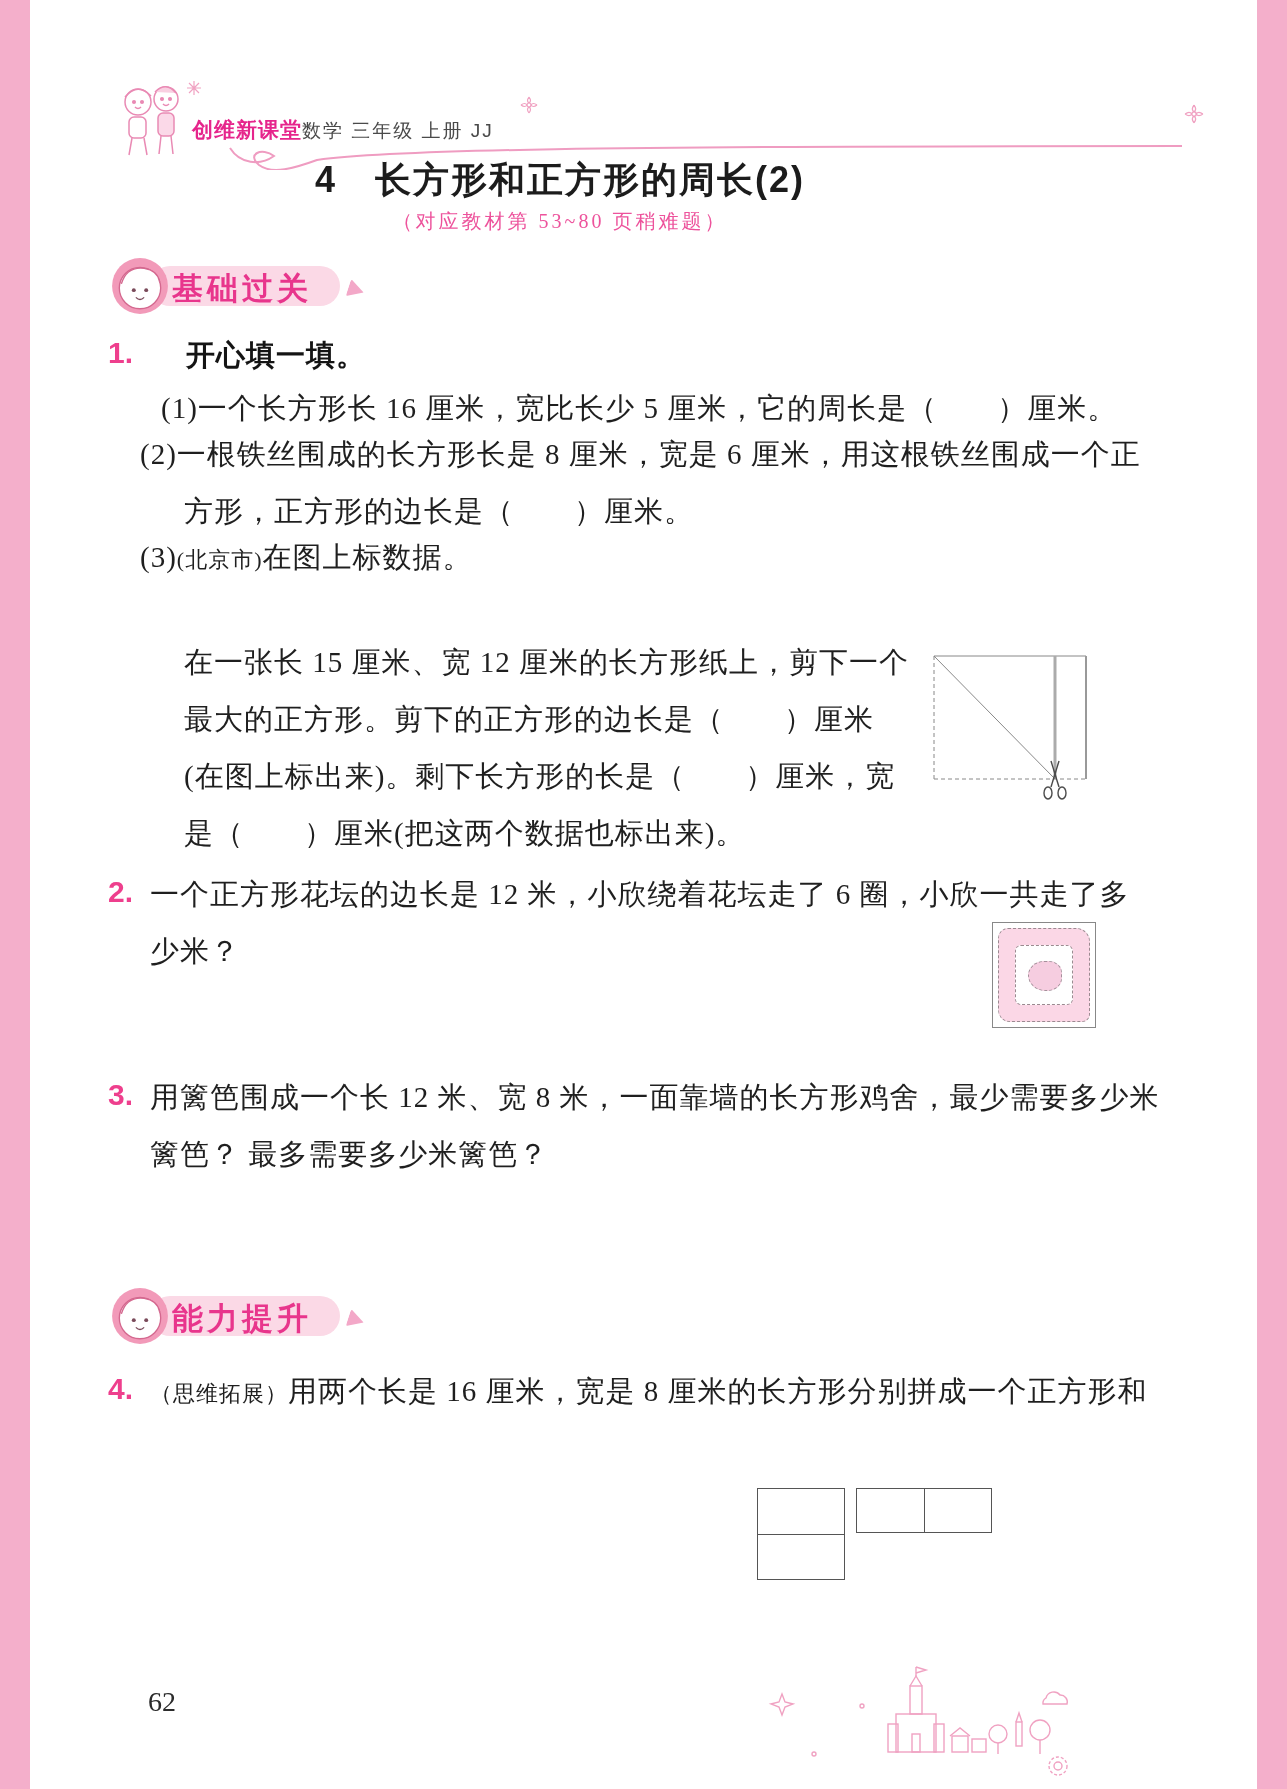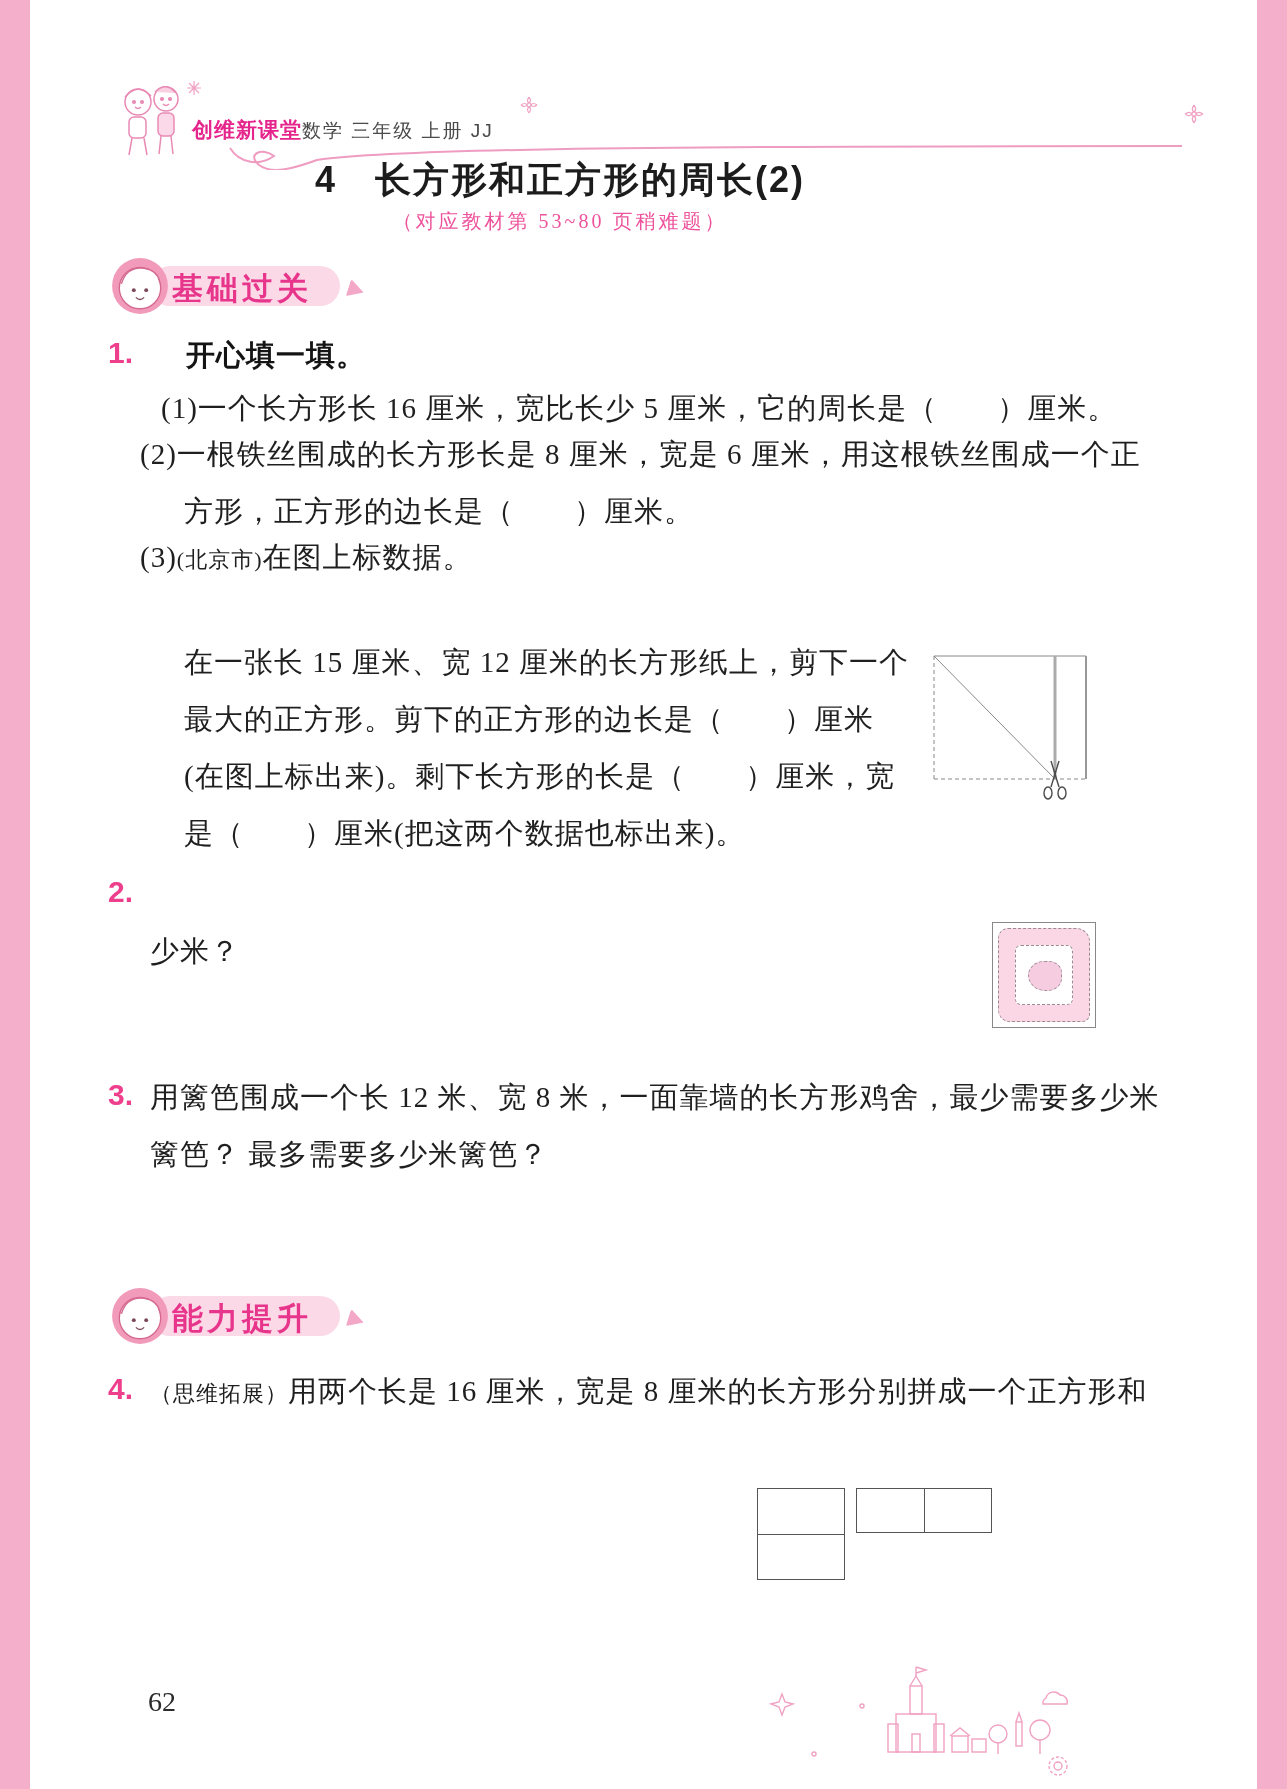--- a/index.html
+++ b/index.html
@@ -134,20 +134,21 @@
       <g stroke="#4a4a4a" stroke-width="1.4">
         <line x1="118" y1="106" x2="126" y2="132"></line>
         <line x1="126" y1="106" x2="118" y2="132"></line>
         <ellipse cx="115" cy="138" rx="4" ry="6"></ellipse>
         <ellipse cx="129" cy="138" rx="4" ry="6"></ellipse>
       </g>
     </svg>
   </div>
 
   <div class="abs qno" style="left:108px;top:875px;">2.</div>
+  <div class="abs body-line" style="left:150px;top:877px;">一个正方形花坛的边长是 12 米，小欣绕着花坛走了 6 圈，小欣一共走了多</div>
   <div class="abs body-line" style="left:150px;top:934px;">少米？</div>
 
   <div class="abs fb-outer" style="left:992px;top:922px;width:104px;height:106px;">
     <div class="fb-ring"></div>
     <div class="fb-inner"></div>
     <div class="fb-blob"></div>
   </div>
 
   <div class="abs qno" style="left:108px;top:1078px;">3.</div>
   <div class="abs body-line" style="left:150px;top:1080px;">用篱笆围成一个长 12 米、宽 8 米，一面靠墙的长方形鸡舍，最少需要多少米</div>

